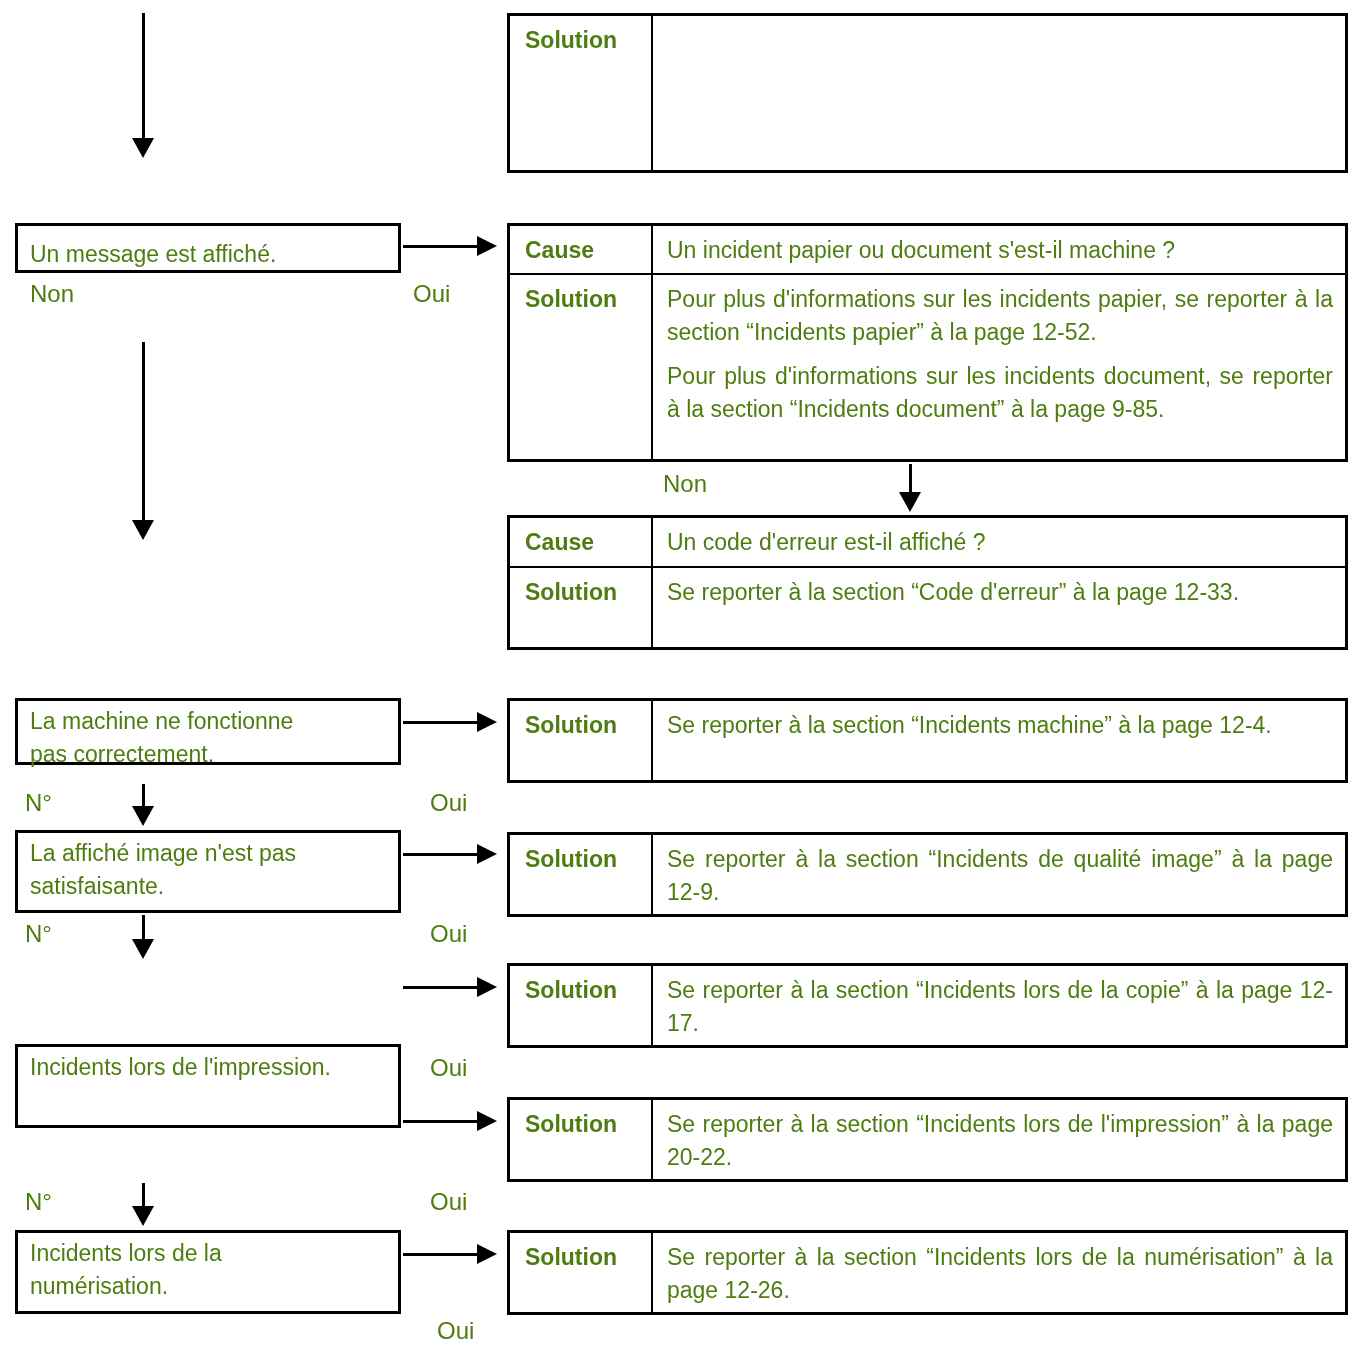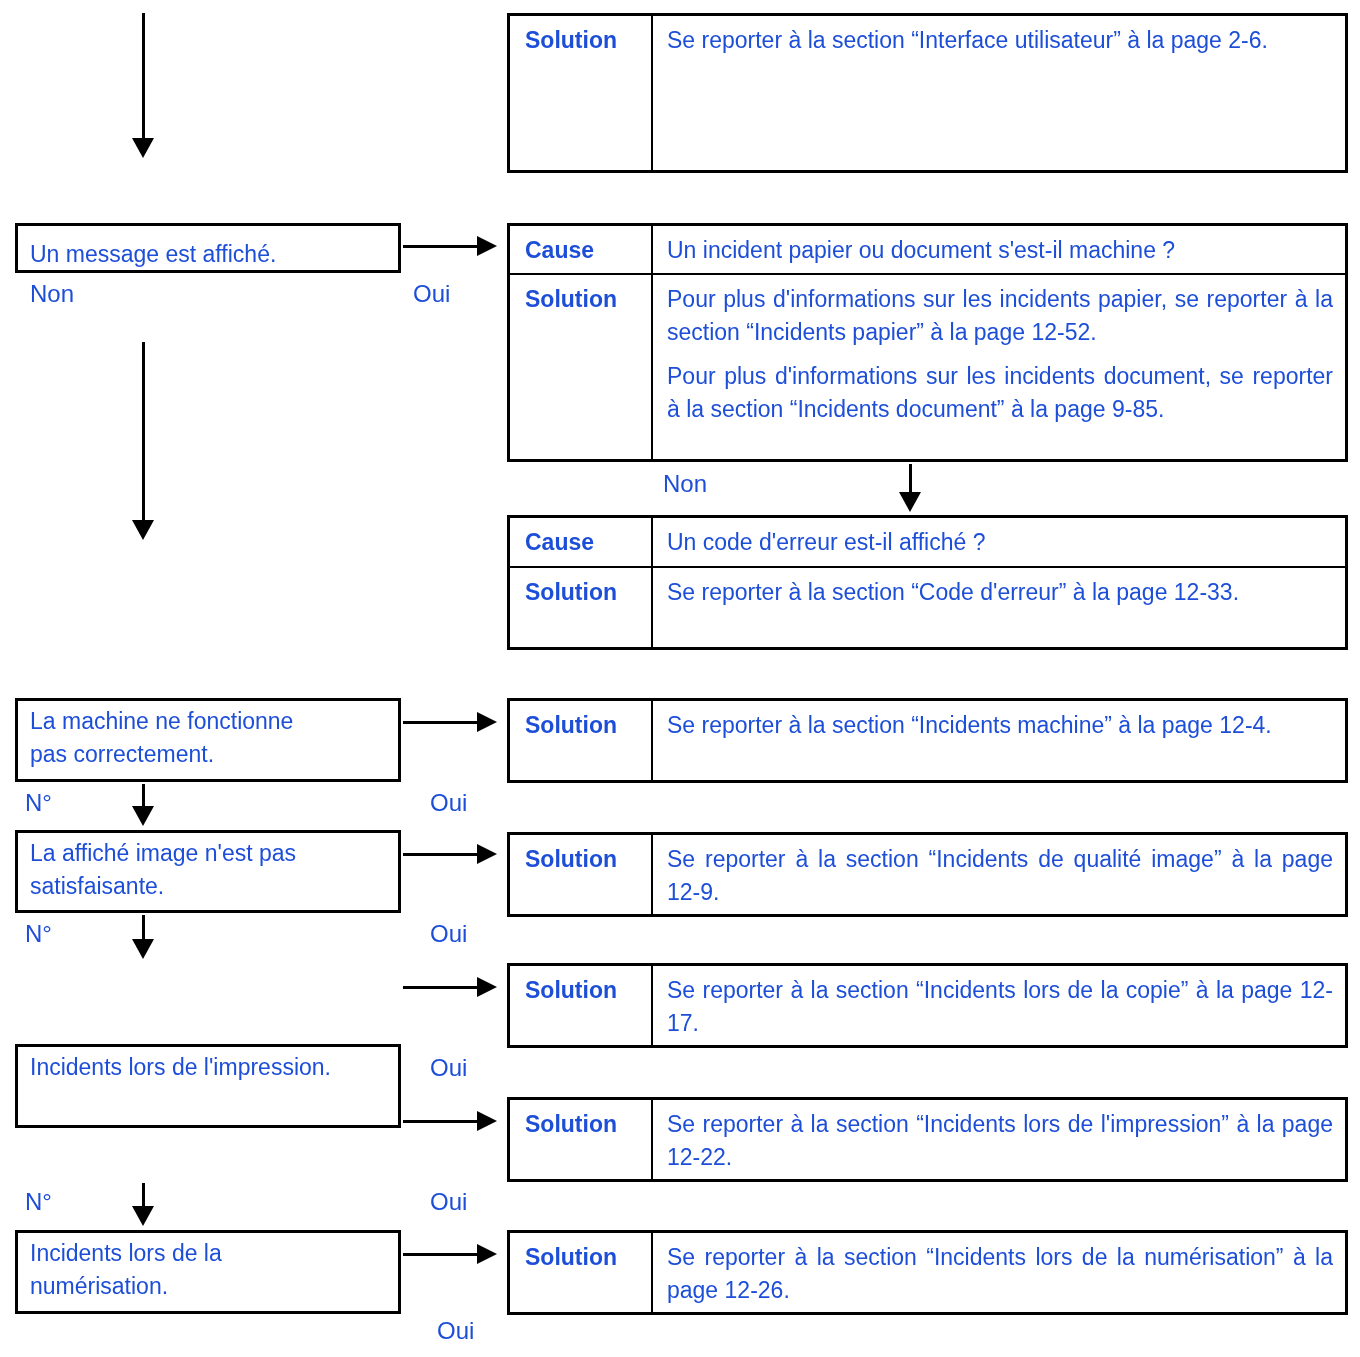--- a/index.html
+++ b/index.html
@@ -1,19 +1,19 @@
 <!DOCTYPE html>
 <html><head>
 <meta charset="utf-8">
 <style>
   html,body{margin:0;padding:0;background:#ffffff;}
   .page{
     position:relative;width:1360px;height:1357px;background:#ffffff;
     font-family:"Liberation Sans","DejaVu Sans",sans-serif;
-    color:#1d4ed8;font-size:23px;line-height:33px;overflow:hidden;
+    color:#4d7c0f;font-size:23px;line-height:33px;overflow:hidden;
   }
   
   .fbox{
     position:absolute;left:15px;width:386px;box-sizing:border-box;
     border:3px solid #000;background:#fff;padding:4px 12px 0 12px;
   }
   .fbox.center{display:flex;align-items:center;padding-top:12px;}
   .fline{white-space:nowrap;}
   
   .lbl{position:absolute;font-size:24px;line-height:26px;}
@@ -47,21 +47,20 @@
 
 <div class="page">
 
   <div class="vstem" style="left:142px;top:13px;height:127px"></div>
   <div class="vhead" style="left:132px;top:138px"></div>
 
   <div class="tbl" style="top:13px;height:160px">
     <div class="trow">
       <div class="hcell">Solution</div>
       <div class="ccell">
-        <p>Se reporter à la section “Interface utilisateur” à la page 2-6.</p>
       </div>
     </div>
   </div>
 
   <div class="fbox center" style="top:223px;height:50px">
     <div class="fline">Un message est affiché.</div>
   </div>
   <div class="hstem" style="left:403px;top:245px;width:74px"></div>
   <div class="hhead" style="left:477px;top:236px"></div>
   <div class="lbl" style="left:30px;top:281px">Non</div>
@@ -98,21 +97,21 @@
       </div>
     </div>
     <div class="trow">
       <div class="hcell">Solution</div>
       <div class="ccell">
         <p>Se reporter à la section “Code d'erreur” à la page 12-33.</p>
       </div>
     </div>
   </div>
 
-  <div class="fbox" style="top:698px;height:84px">
+  <div class="fbox" style="top:698px;height:67px">
     <div class="fline">La machine ne fonctionne</div>
     <div class="fline">pas correctement.</div>
   </div>
   <div class="hstem" style="left:403px;top:721px;width:74px"></div>
   <div class="hhead" style="left:477px;top:712px"></div>
   <div class="tbl" style="top:698px;height:85px">
     <div class="trow">
       <div class="hcell">Solution</div>
       <div class="ccell">
         <p>Se reporter à la section “Incidents machine” à la page 12-4.</p>
@@ -160,21 +159,21 @@
 
   <div class="fbox" style="top:1044px;height:84px">
     <div class="fline">Incidents lors de l'impression.</div>
   </div>
   <div class="hstem" style="left:403px;top:1120px;width:74px"></div>
   <div class="hhead" style="left:477px;top:1111px"></div>
   <div class="tbl" style="top:1097px;height:85px">
     <div class="trow">
       <div class="hcell">Solution</div>
       <div class="ccell">
-        <p>Se reporter à la section “Incidents lors de l'impression” à la page 12-22.</p>
+        <p>Se reporter à la section “Incidents lors de l'impression” à la page 20-22.</p>
       </div>
     </div>
   </div>
   <div class="lbl" style="left:25px;top:1189px">N°</div>
   <div class="lbl" style="left:430px;top:1189px">Oui</div>
   <div class="vstem" style="left:142px;top:1183px;height:23px"></div>
   <div class="vhead" style="left:132px;top:1206px"></div>
 
   <div class="fbox" style="top:1230px;height:84px">
     <div class="fline">Incidents lors de la</div>

